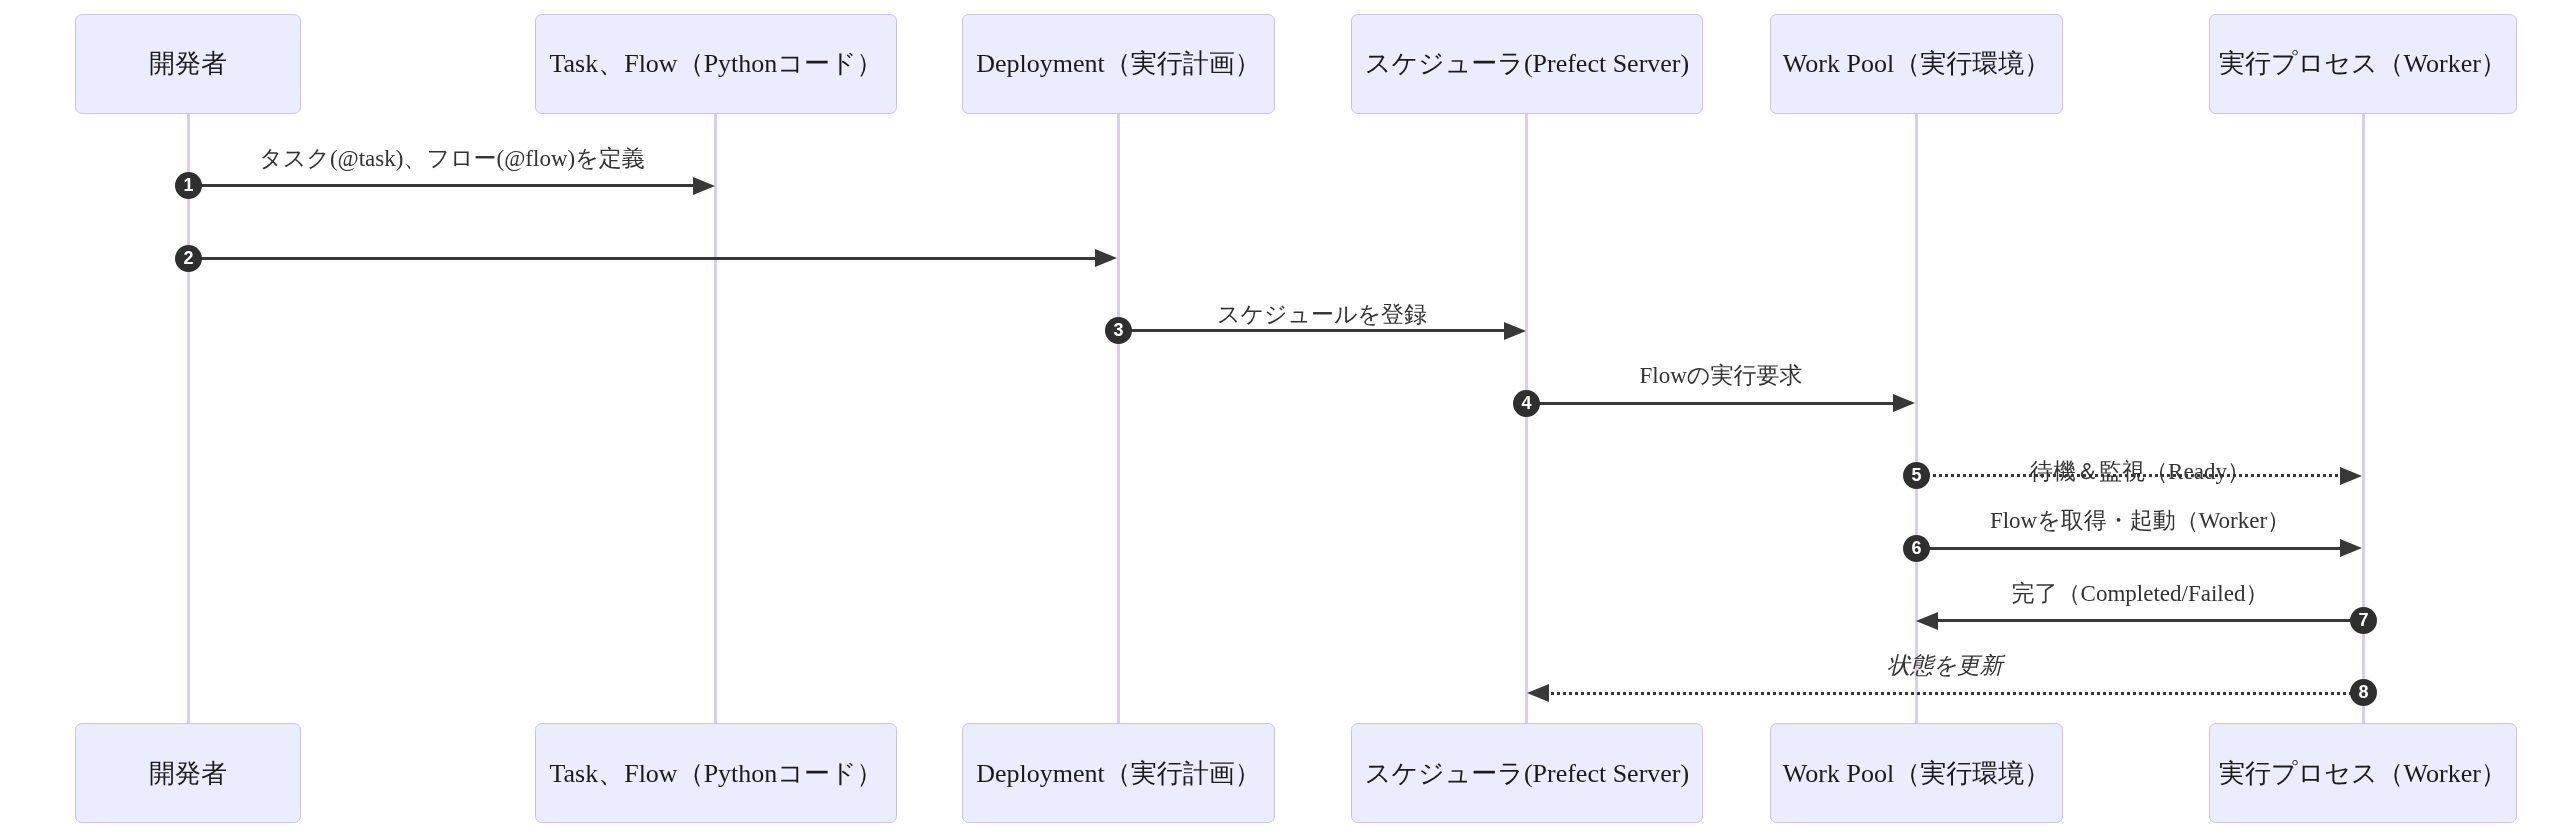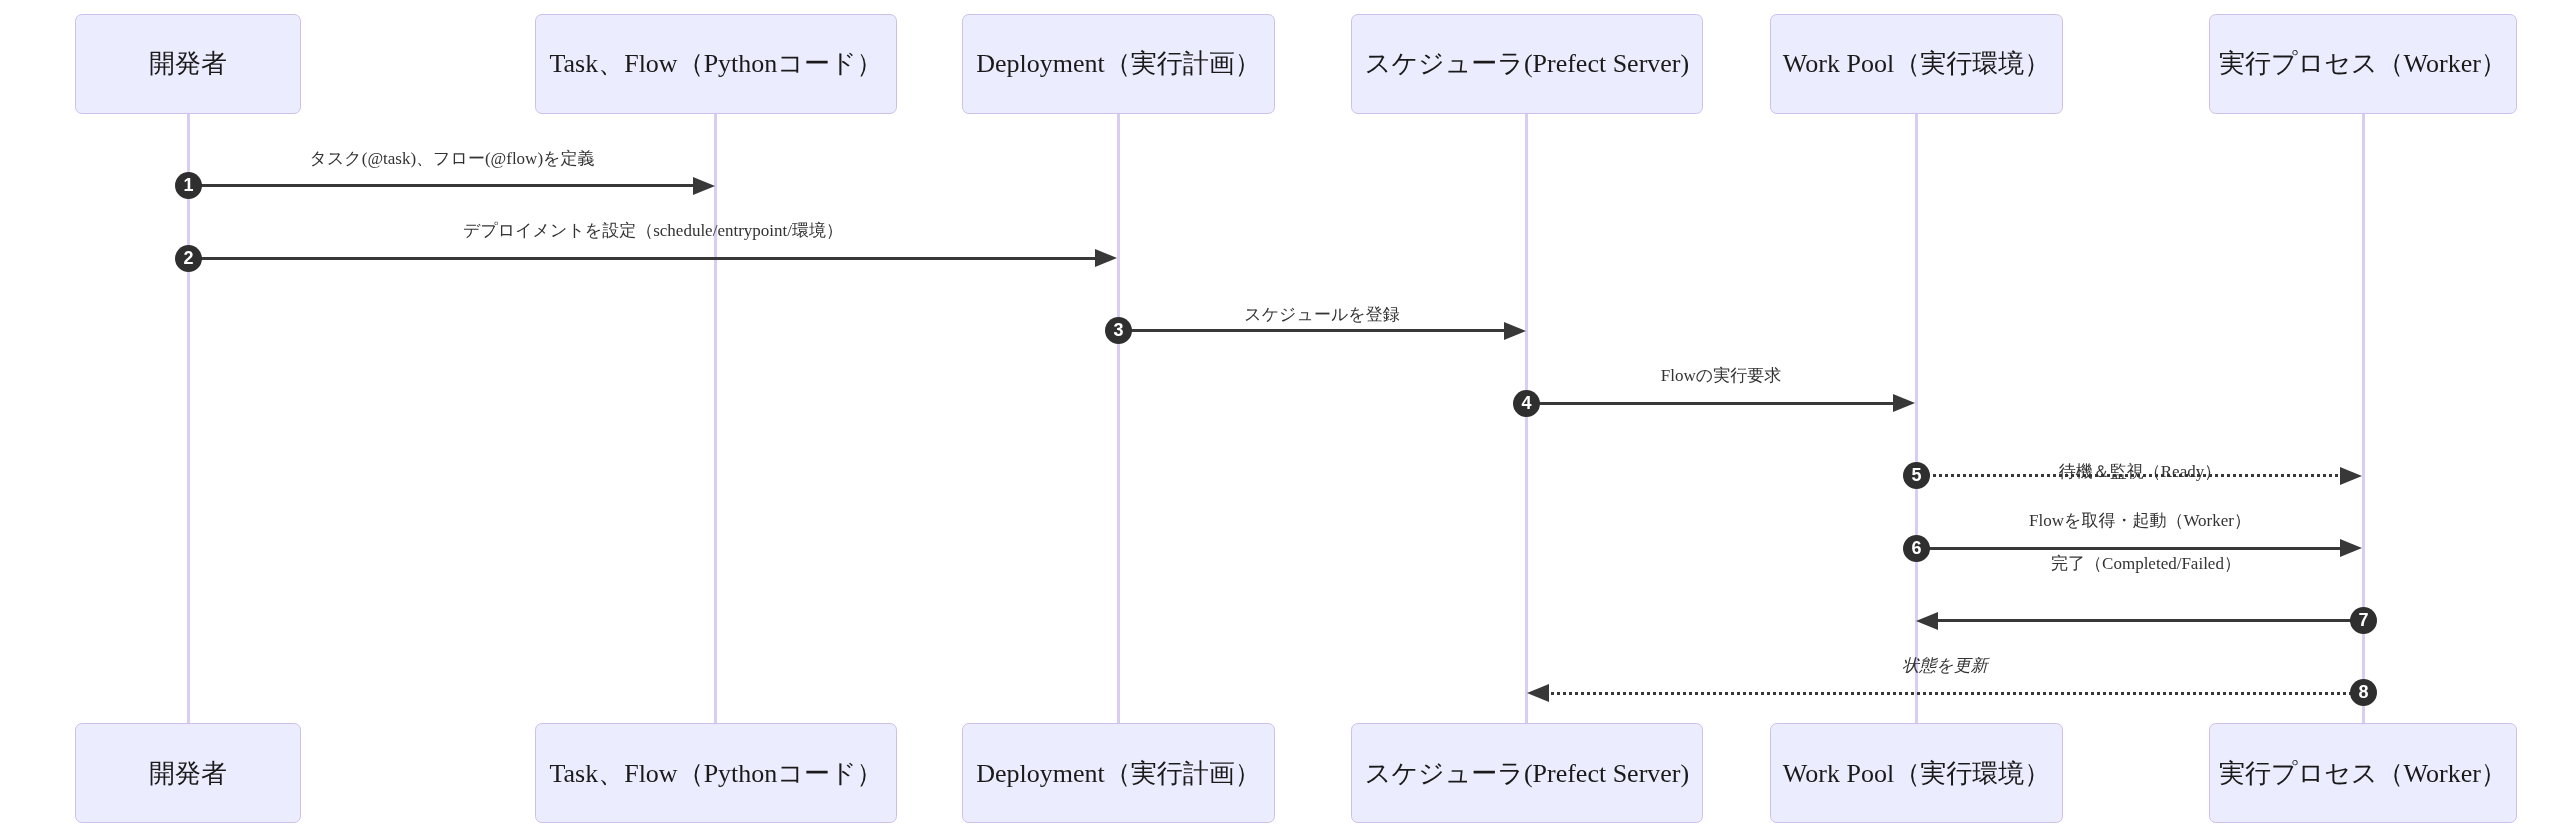--- a/index.html
+++ b/index.html
@@ -36,21 +36,21 @@
   }
   .actor-label {
     font-size: 26px;
     color: var(--actor-text, #1a1a1a);
     white-space: nowrap;
   }
   .msg-label {
     position: absolute;
     height: 33px;
     line-height: 33px;
-    font-size: 17px;
+    font-size: 23px;
     color: var(--label-text, #333333);
     white-space: nowrap;
     transform: translateX(-50%);
     z-index: 3;
   }
   .msg-line {
     position: absolute;
     height: 0;
     z-index: 1;
   }
@@ -133,40 +133,39 @@
     </div>
     <div class="actor-box" style="left: 2209px; top: 723px; width: 308px; height: 100px;">
       <span class="actor-label">実行プロセス（Worker）</span>
     </div>
     <div class="msg-line solid" style="left: 189px; top: 184px; width: 519px;"></div>
     <div class="arrow-head right" style="left: 693px; top: 177px;"></div>
     <div class="msg-label" style="left: 452px; top: 142px;">タスク(@task)、フロー(@flow)を定義</div>
     <div class="seq-badge" style="left: 175px; top: 172px;">1</div>
     <div class="msg-line solid" style="left: 189px; top: 257px; width: 922px;"></div>
     <div class="arrow-head right" style="left: 1095px; top: 249px;"></div>
-    <div class="msg-label" style="left: 653px; top: 214px;">デプロイメントを設定（schedule/entrypoint/環境）</div>
     <div class="seq-badge" style="left: 175px; top: 245px;">2</div>
     <div class="msg-line solid" style="left: 1118px; top: 329px; width: 401px;"></div>
     <div class="arrow-head right" style="left: 1504px; top: 322px;"></div>
     <div class="msg-label" style="left: 1322px; top: 298px;">スケジュールを登録</div>
     <div class="seq-badge" style="left: 1105px; top: 317px;">3</div>
     <div class="msg-line solid" style="left: 1527px; top: 402px; width: 382px;"></div>
     <div class="arrow-head right" style="left: 1893px; top: 394px;"></div>
     <div class="msg-label" style="left: 1721px; top: 359px;">Flowの実行要求</div>
     <div class="seq-badge" style="left: 1513px; top: 390px;">4</div>
     <div class="msg-line dotted" style="left: 1916px; top: 474px; width: 439px;"></div>
     <div class="arrow-head right" style="left: 2340px; top: 467px;"></div>
     <div class="msg-label" style="left: 2140px; top: 432px; margin-top: 23px;">待機＆監視（Ready）</div>
     <div class="seq-badge" style="left: 1903px; top: 462px;">5</div>
     <div class="msg-line solid" style="left: 1916px; top: 547px; width: 439px;"></div>
     <div class="arrow-head right" style="left: 2340px; top: 539px;"></div>
     <div class="msg-label" style="left: 2140px; top: 504px;">Flowを取得・起動（Worker）</div>
     <div class="seq-badge" style="left: 1903px; top: 535px;">6</div>
     <div class="msg-line solid" style="left: 1924px; top: 619px; width: 439px;"></div>
     <div class="arrow-head left" style="left: 1916px; top: 612px;"></div>
-    <div class="msg-label" style="left: 2140px; top: 547px; margin-left: 6px;">完了（Completed/Failed）</div>
+    <div class="msg-label" style="left: 2140px; top: 577px;">完了（Completed/Failed）</div>
     <div class="seq-badge" style="left: 2350px; top: 607px;">7</div>
     <div class="msg-line dotted" style="left: 1534px; top: 692px; width: 829px;"></div>
     <div class="arrow-head left" style="left: 1527px; top: 684px;"></div>
     <div class="msg-label" style="left: 1945px; top: 649px; font-style: italic;">状態を更新</div>
     <div class="seq-badge" style="left: 2350px; top: 679px;">8</div>
   </div>
 
 
 </body></html>

